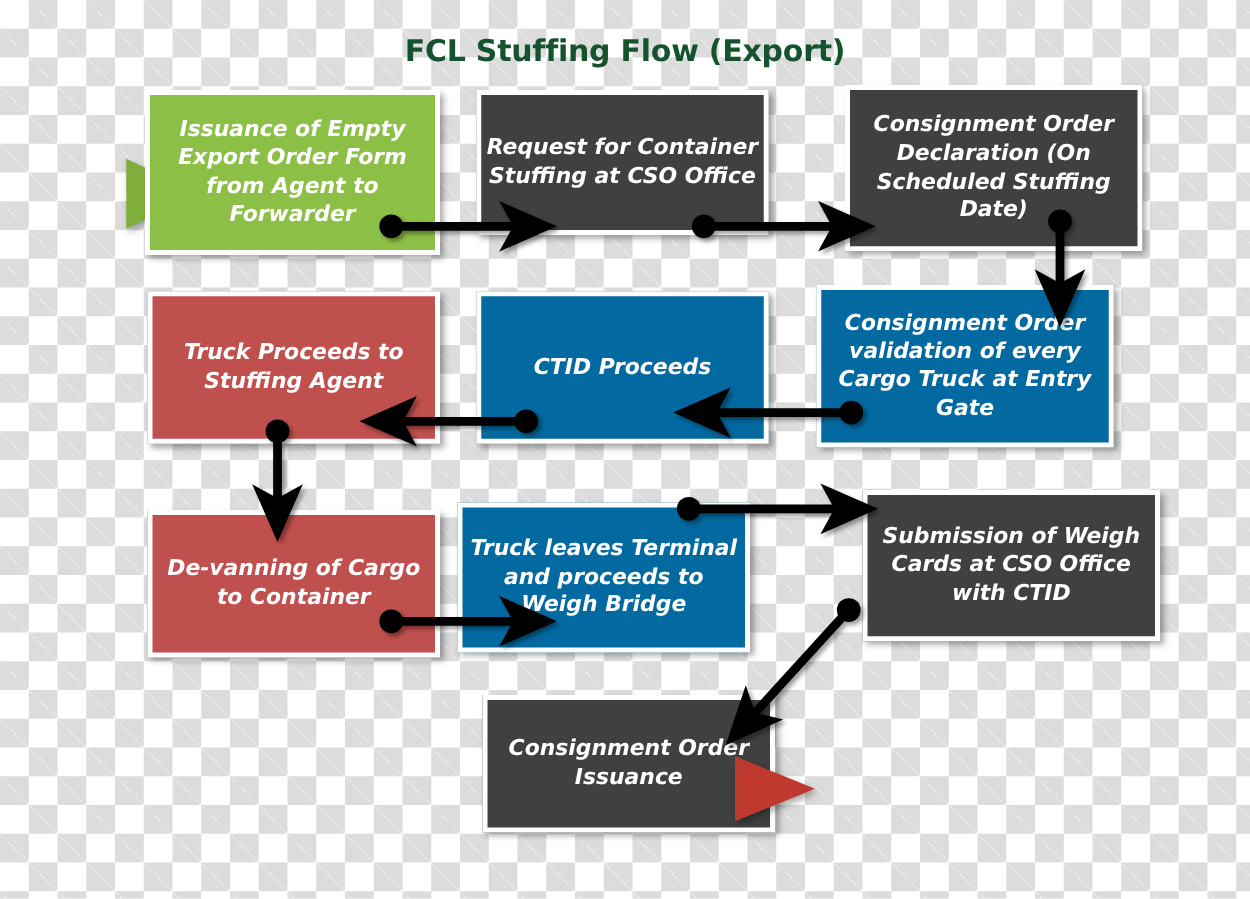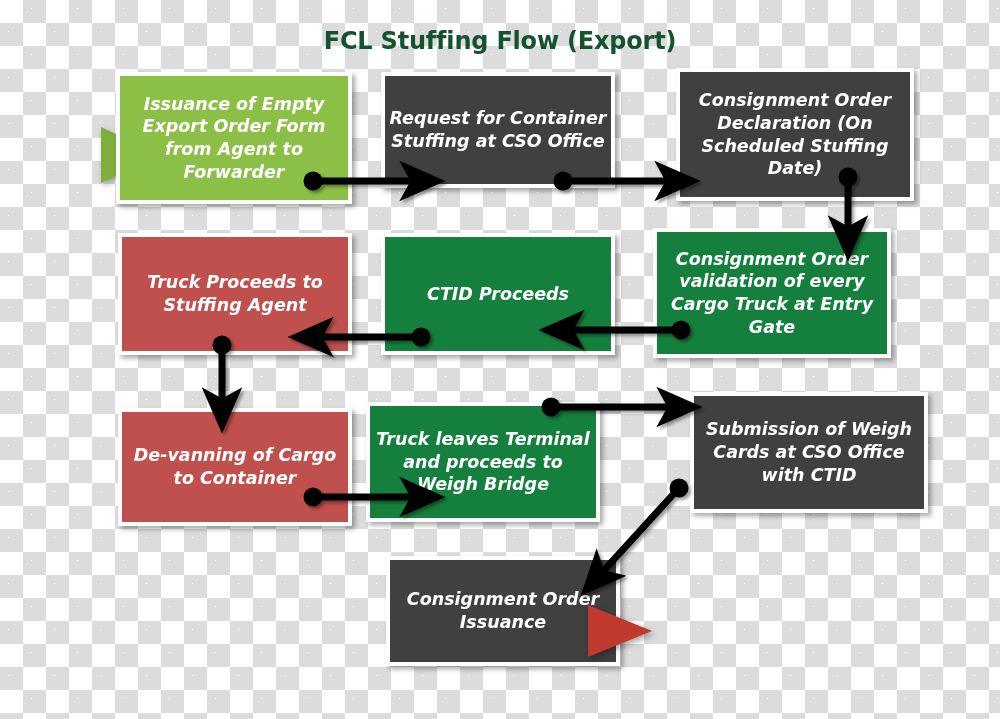--- a/index.html
+++ b/index.html
@@ -55,21 +55,21 @@
     line-height: 1.30;
     padding: 4px 0;
     box-shadow: 3px 3px 5px rgba(0,0,0,0.35);
     z-index: 3;
     font-style: italic;
   }
   .node .label { display: block; width: 100%; }
 
   .green { background-color: #8cbf45; }
   .blue  { background-color: #404040; }
-  .teal  { background-color: #15803d; }
+  .teal  { background-color: #0369a1; }
   .red   { background-color: #c0504d; }
 
   .arrow-layer {
     position: absolute;
     left: 0; top: 0;
     width: 1000px; height: 719px;
     z-index: 6;
     pointer-events: none;
   }
 

